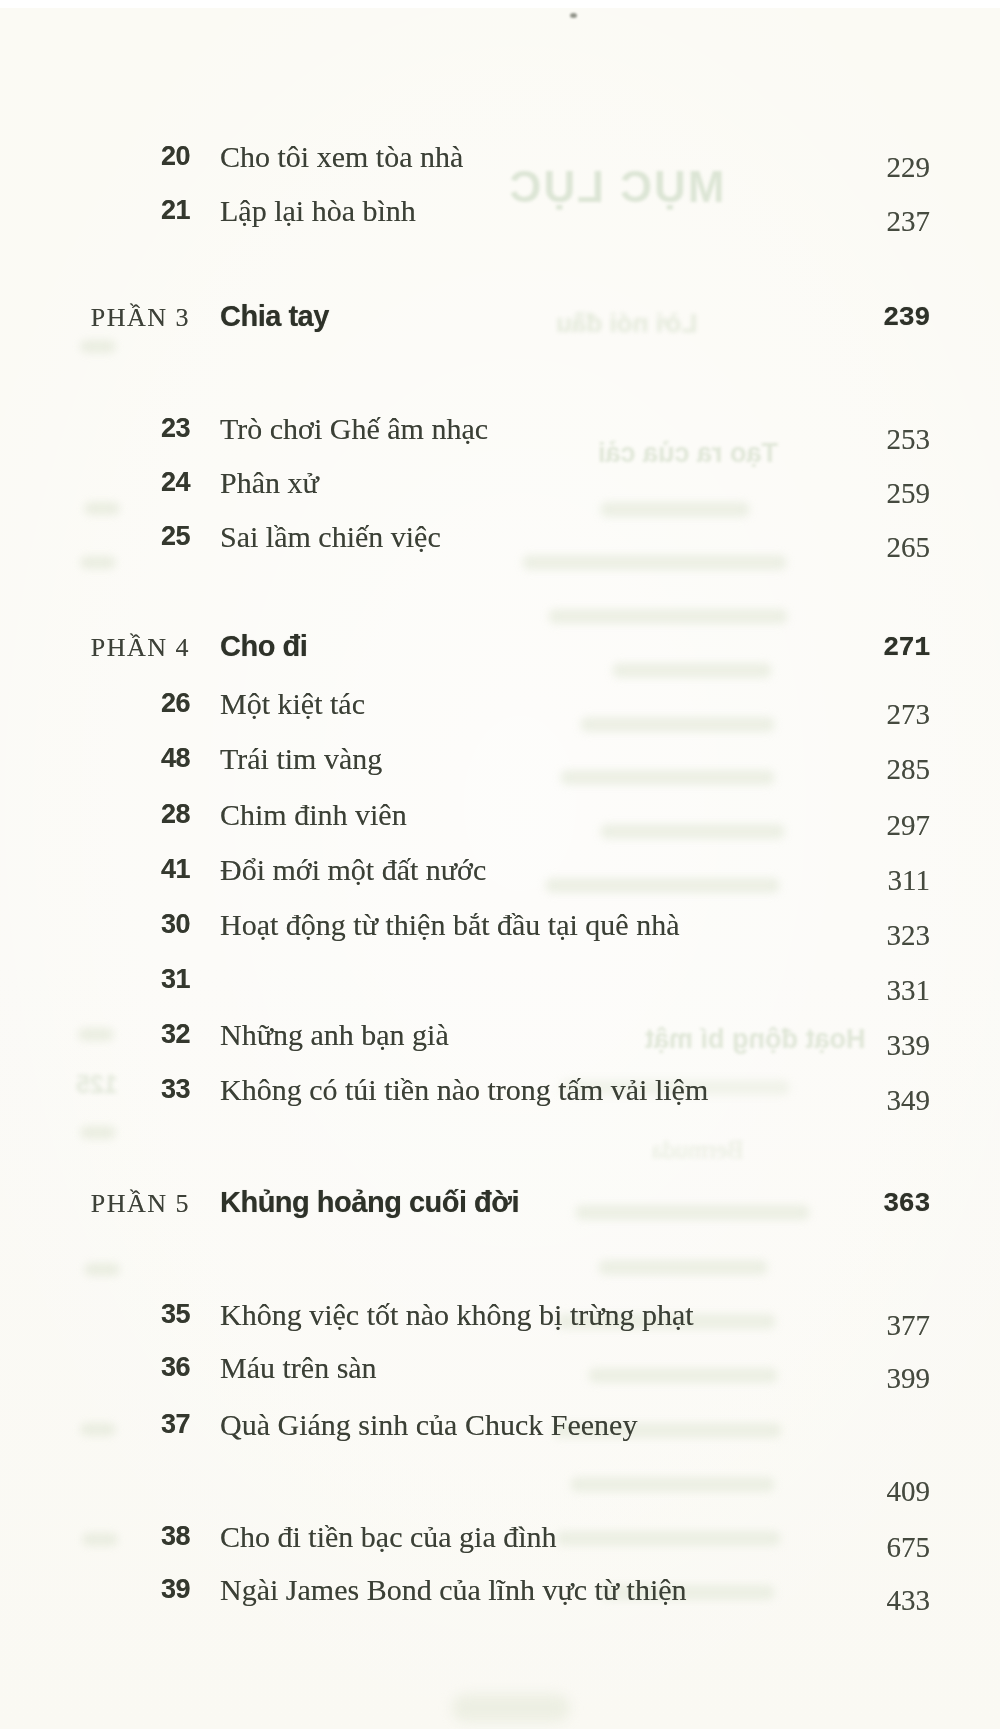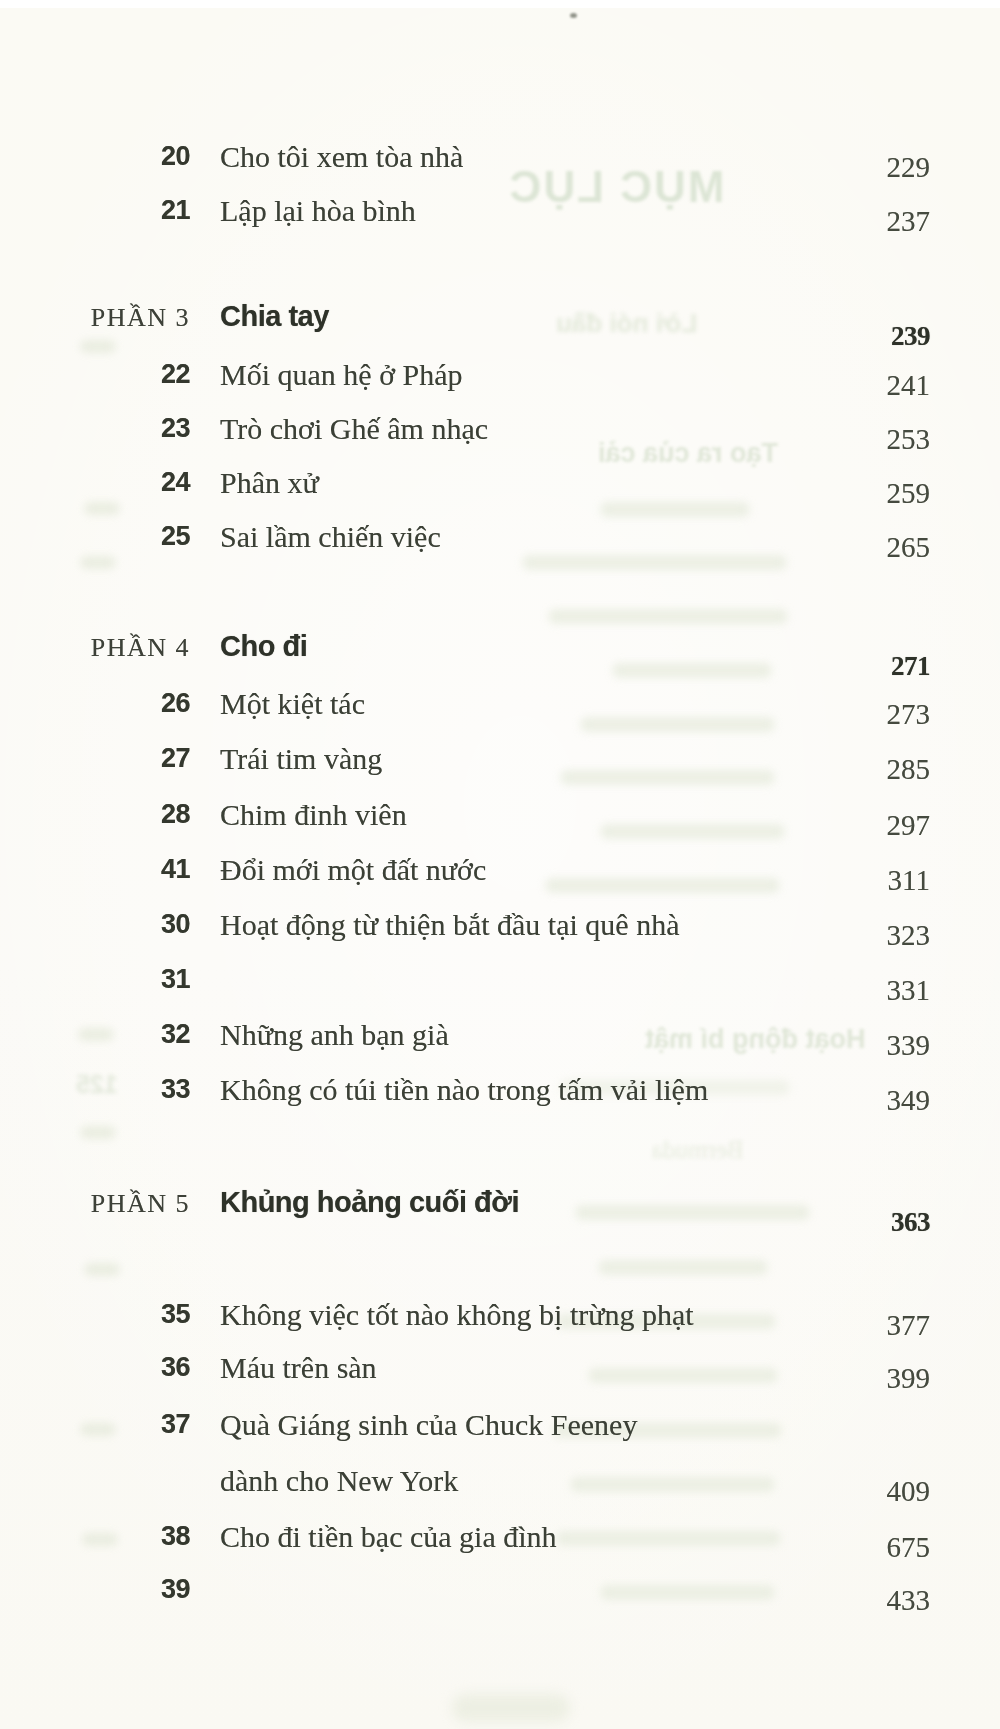--- a/index.html
+++ b/index.html
@@ -37,22 +37,22 @@
     font-family:"Liberation Serif", serif;font-size:26px;color:#3d4138;
     letter-spacing:1.5px;
     text-shadow:0 0 .5px rgba(61,65,56,.5);
   }
   .row.section .title{
     font-family:"Liberation Sans", sans-serif;font-weight:700;font-size:29px;
     color:#2e3229;letter-spacing:-.5px;
     text-shadow:0 0 .7px rgba(46,50,41,.6);
   }
   .row.section .pg{
-    font-family:Liberation Serif, serif;font-weight:700;font-size:27px;
-    color:#2e3229;top:21px;letter-spacing:-.5px;
+    font-family:Liberation Mono, monospace;font-weight:700;font-size:27px;
+    color:#2e3229;top:3px;letter-spacing:-.5px;
     text-shadow:0 0 .7px rgba(46,50,41,.6);
   }
   .row.cont .title{left:220px;}
 
   
   .ghost{
     position:absolute;transform:scaleX(-1);white-space:nowrap;
     font-family:"Liberation Sans", sans-serif;font-weight:700;
     color:#dde5d5;filter:blur(1.7px);
   }
@@ -123,25 +123,20 @@
     <span class="title">Lập lại hòa bình</span>
     <span class="pg">237</span>
   </div>
 
   <div class="row section" style="top:292px">
     <span class="label">PHẦN 3</span>
     <span class="title">Chia tay</span>
     <span class="pg">239</span>
   </div>
 
-  <div class="row" style="top:350px">
-    <span class="num">22</span>
-    <span class="title">Mối quan hệ ở Pháp</span>
-    <span class="pg">241</span>
-  </div>
   <div class="row" style="top:404px">
     <span class="num">23</span>
     <span class="title">Trò chơi Ghế âm nhạc</span>
     <span class="pg">253</span>
   </div>
   <div class="row" style="top:458px">
     <span class="num">24</span>
     <span class="title">Phân xử</span>
     <span class="pg">259</span>
   </div>
@@ -156,21 +151,21 @@
     <span class="title">Cho đi</span>
     <span class="pg">271</span>
   </div>
 
   <div class="row" style="top:679px">
     <span class="num">26</span>
     <span class="title">Một kiệt tác</span>
     <span class="pg">273</span>
   </div>
   <div class="row" style="top:734px">
-    <span class="num">27</span>
+    <span class="num">48</span>
     <span class="title">Trái tim vàng</span>
     <span class="pg">285</span>
   </div>
   <div class="row" style="top:790px">
     <span class="num">28</span>
     <span class="title">Chim đinh viên</span>
     <span class="pg">297</span>
   </div>
   <div class="row" style="top:845px">
     <span class="num">41</span>
@@ -212,26 +207,26 @@
     <span class="num">36</span>
     <span class="title">Máu trên sàn</span>
     <span class="pg">399</span>
   </div>
   <div class="row" style="top:1400px">
     <span class="num">37</span>
     <span class="title">Quà Giáng sinh của Chuck Feeney</span>
     <span class="pg"></span>
   </div>
   <div class="row cont" style="top:1456px">
-    <span class="title">dành cho New York</span>
     <span class="pg">409</span>
   </div>
   <div class="row" style="top:1512px">
     <span class="num">38</span>
     <span class="title">Cho đi tiền bạc của gia đình</span>
     <span class="pg">675</span>
   </div>
   <div class="row" style="top:1565px">
     <span class="num">39</span>
+    <span class="title">Ngài James Bond của lĩnh vực từ thiện</span>
     <span class="pg">433</span>
   </div>
 
 </div>
 
 </body></html>

